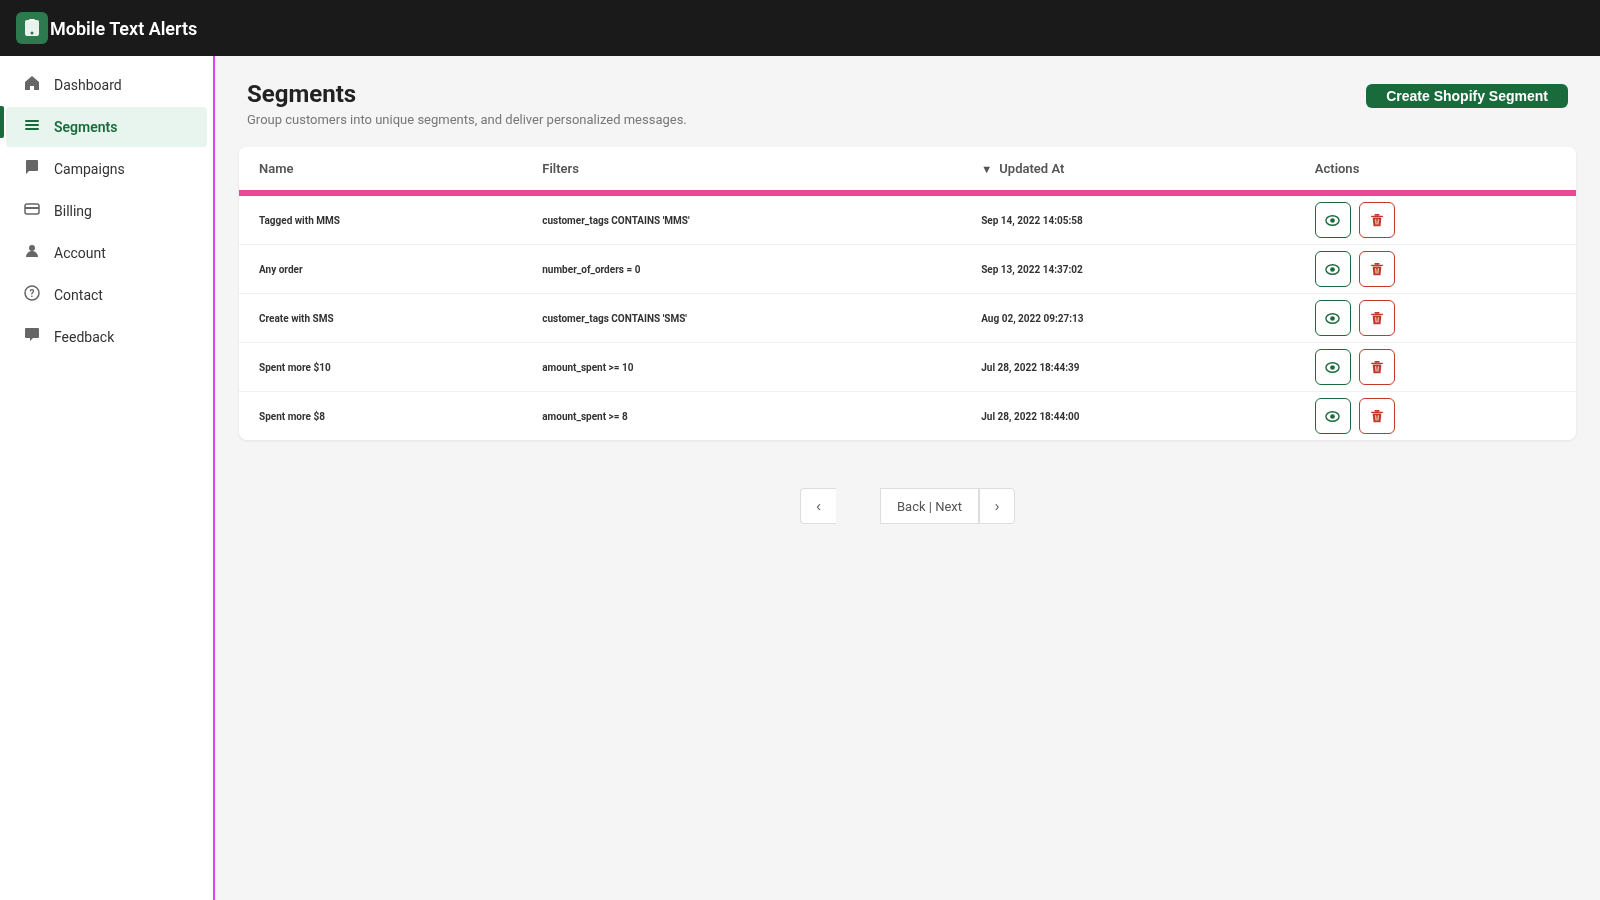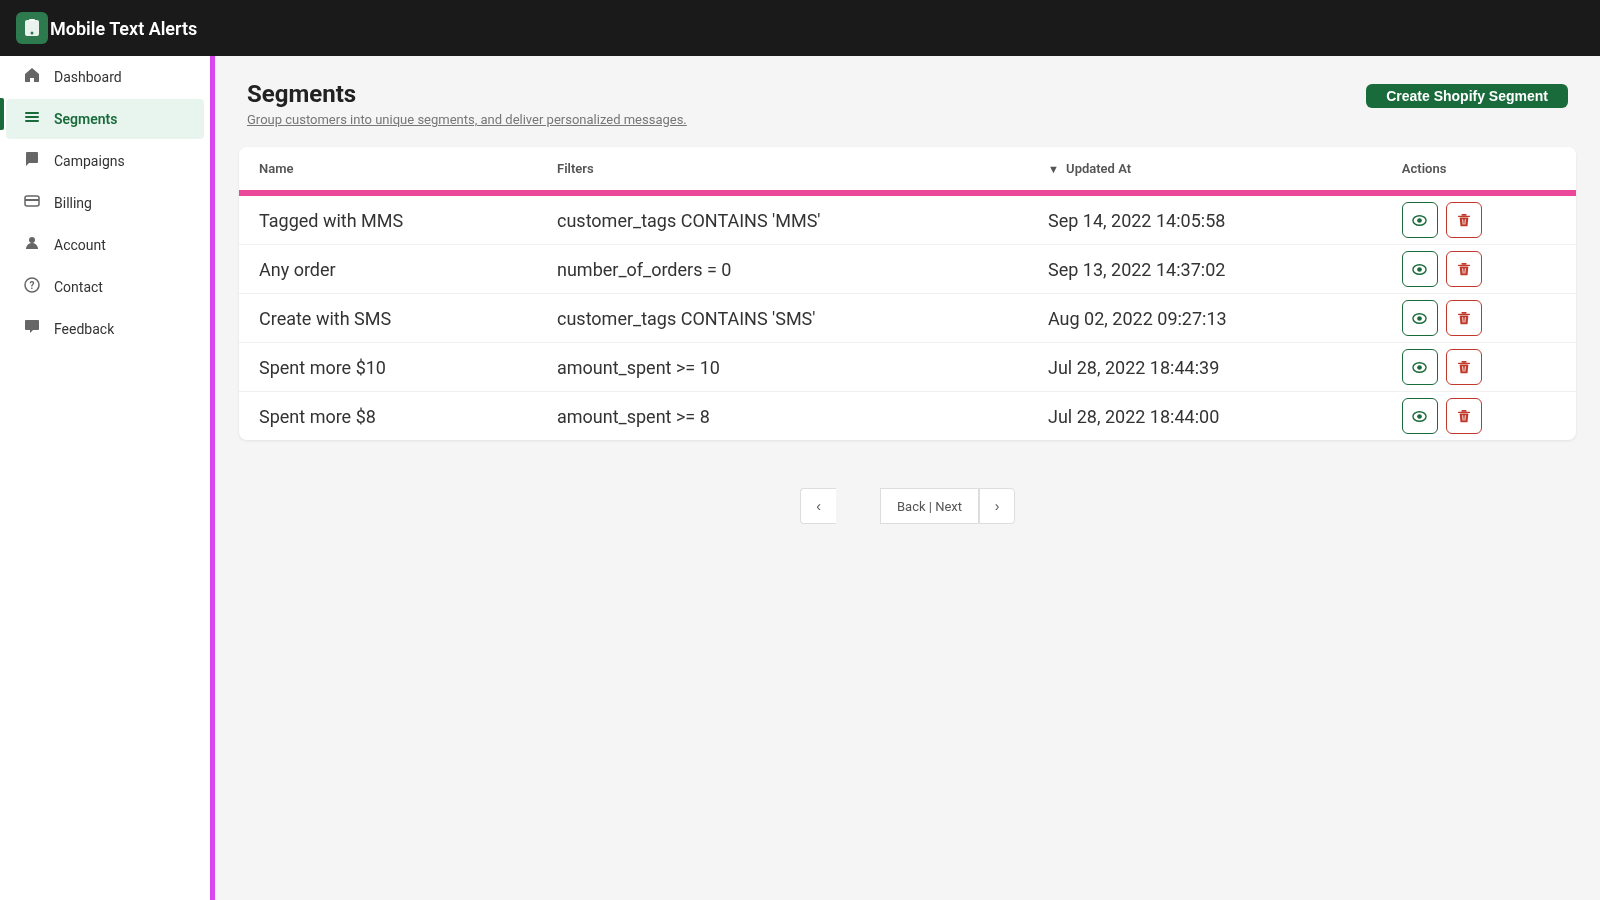--- a/index.html
+++ b/index.html
@@ -41,25 +41,25 @@
     .main-layout {
       display: flex;
       flex: 1;
       overflow: hidden;
     }
 
     
     .sidebar {
       width: 215px;
       background: white;
-      border-right: 5px solid #d946ef;
+      border-right: 2px solid #d946ef;
       display: flex;
       flex-direction: column;
       flex-shrink: 0;
-      padding-top: 0;
+      padding-top: 8px;
     }
     .sidebar-item {
       display: flex;
       align-items: center;
       gap: 12px;
       padding: 10px 16px;
       cursor: pointer;
       color: #333;
       font-size: 14px;
       border-radius: 4px;
@@ -117,21 +117,20 @@
     }
     .page-title {
       font-size: 24px;
       font-weight: 700;
       color: #222;
       margin-bottom: 4px;
     }
     .page-subtitle {
       font-size: 13px;
       color: #777;
-      text-decoration: underline;
     }
     .create-btn {
       background: #1a6b3c;
       color: white;
       border: none;
       border-radius: 6px;
       padding: 4px 20px;
       font-size: 14px;
       font-weight: 600;
       cursor: pointer;
@@ -163,23 +162,24 @@
     .table th.sortable {
       cursor: pointer;
     }
     .sort-icon {
       margin-right: 4px;
       color: #555;
       font-size: 11px;
     }
     .table td {
       padding: 6px 20px;
-      font-size: 18px;
+      font-size: 10px;
       color: #333;
       border-bottom: 1px solid #f0f0f0;
+      font-weight: bold;
     }
     .table tr:last-child td {
       border-bottom: none;
     }
     .actions-cell {
       display: flex;
       gap: 8px;
       align-items: center;
     }
     .action-btn {

